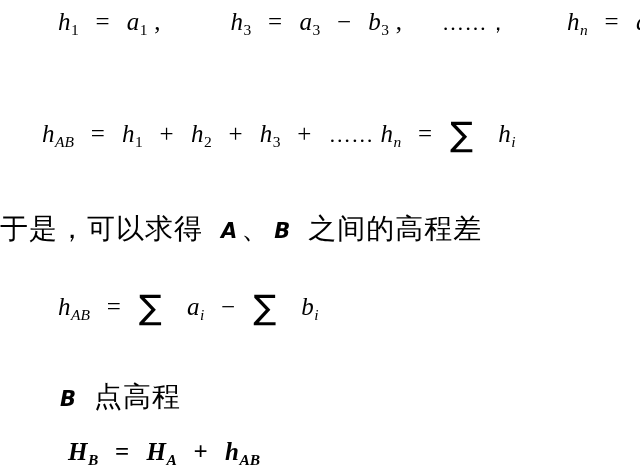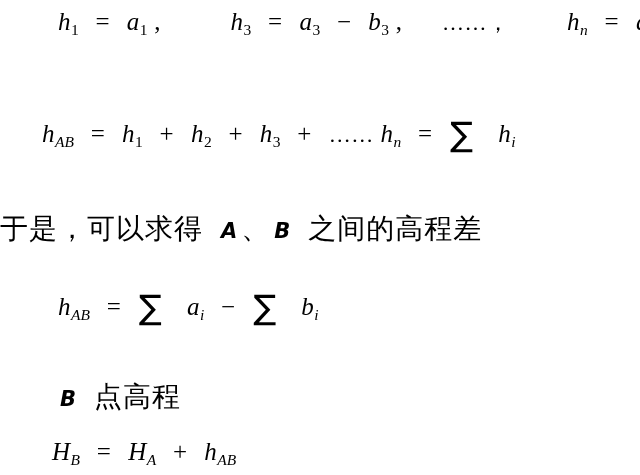--- a/index.html
+++ b/index.html
@@ -133,21 +133,21 @@
     <span class="sp-sm"></span>
     <span><span>b</span><sub>i</sub></span>
   </div>
 
   <div class="line" style="left:16px; top:378px;margin-left:44px;">
     <span class="cnb">B</span>
     <span class="sp-sm"></span>
     <span class="cn">点高程</span>
   </div>
 
-  <div class="line math" style="left:52px; top:438px;">
+  <div class="line math" style="left:68px; top:438px;font-weight:bold;">
     <span><span>H</span><sub>B</sub></span>
     <span class="op sp-sm"></span><span class="op">=</span><span class="op sp-sm"></span>
     <span><span>H</span><sub>A</sub></span>
     <span class="op sp-sm"></span><span class="op">+</span><span class="op sp-sm"></span>
     <span><span>h</span><sub>AB</sub></span>
   </div>
 
 </div>
 
 </body></html>

